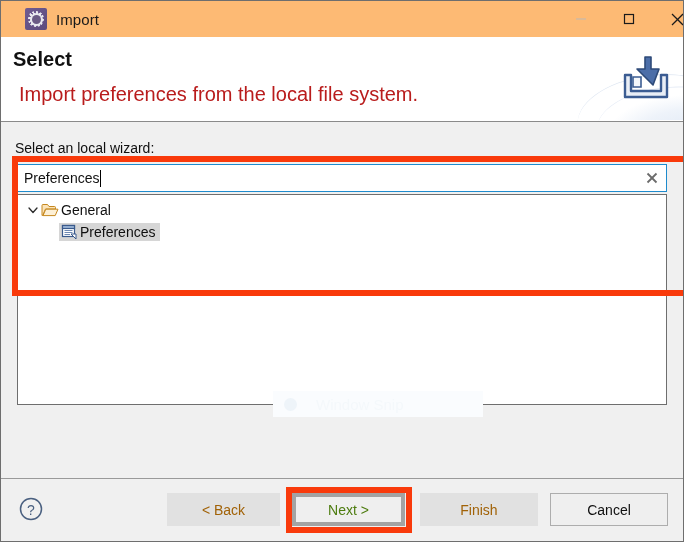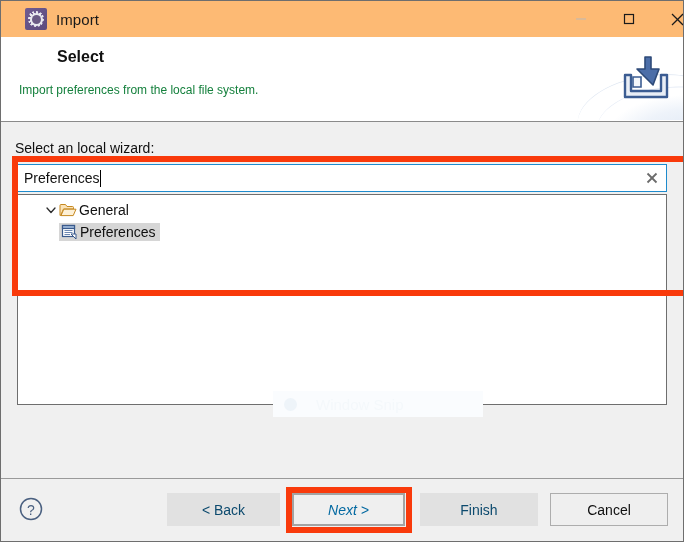--- a/index.html
+++ b/index.html
@@ -86,30 +86,29 @@
     position: absolute;
     left: 0; top: 36px;
     width: 682px; height: 84px;
     background: #ffffff;
     border-bottom: 1px solid #8a8a8a;
     overflow: hidden;
   }
   .banner-title {
     position: absolute;
     left: 12px; top: 11px;
-    font-size: 16px;
+    font-size: 20px;
     font-weight: bold;
     color: #111111;
-    margin-left: 44px;
   }
   .banner-desc {
     position: absolute;
     left: 18px; top: 46px;
-    font-size: 12px;
-    color: #15803d;
+    font-size: 20px;
+    color: #b91c1c;
   }
   .banner-art {
     position: absolute;
     right: 0; top: 0;
     width: 76px; height: 83px;
     background:
       radial-gradient(ellipse 120px 60px at 110% 120%, #dfe8f5 0%, #eef3fa 45%, #ffffff 70%),
       linear-gradient(180deg, #ffffff 0%, #f3f7fc 100%);
   }
   .banner-art .swoosh {
@@ -187,21 +186,21 @@
     border: 1px solid #6e6e6e;
     box-sizing: border-box;
     overflow: hidden;
   }
   .tree-row {
     display: flex;
     align-items: center;
     height: 22px;
     position: relative;
   }
-  .tree-row.root { padding-left: 25px; margin-top: 4px; }
+  .tree-row.root { padding-left: 7px; margin-top: 4px; }
   .tree-row.child { padding-left: 41px; }
   .twisty {
     width: 16px; height: 16px;
     display: flex; align-items: center; justify-content: center;
     flex: 0 0 auto;
   }
   .folder-icon { width: 18px; height: 16px; flex: 0 0 auto; margin-right: 2px;}
   .pref-icon { width: 16px; height: 16px; flex: 0 0 auto; margin-right: 3px; }
   .tree-label {
     font-size: 14px;
@@ -252,33 +251,32 @@
   }
   .btn {
     position: absolute;
     height: 33px;
     font-size: 14px;
     display: flex;
     align-items: center;
     justify-content: center;
     box-sizing: border-box;
     background: #e1e1e1;
-    color: #0c4a6e;
+    color: #a16207;
     border: 1px solid #e1e1e1;
   }
   .btn.enabled {
     background: #efefef;
     color: #101010;
     border: 1px solid #adadad;
   }
   .btn.focused {
     background: #efefef;
-    color: #0369a1;
-    border: 2px solid #a3a3a3;
-    font-style: italic;
+    color: #4d7c0f;
+    border: 4px solid #a3a3a3;
   }
   #btn-back   { left: 166px; top: 492px; width: 113px; }
   #btn-next   { left: 291px; top: 492px; width: 113px; }
   #btn-finish { left: 419px; top: 492px; width: 118px; }
   #btn-cancel { left: 549px; top: 492px; width: 118px; }
 
   
   .annot {
     position: absolute;
     border: 6px solid #f93a0b;

